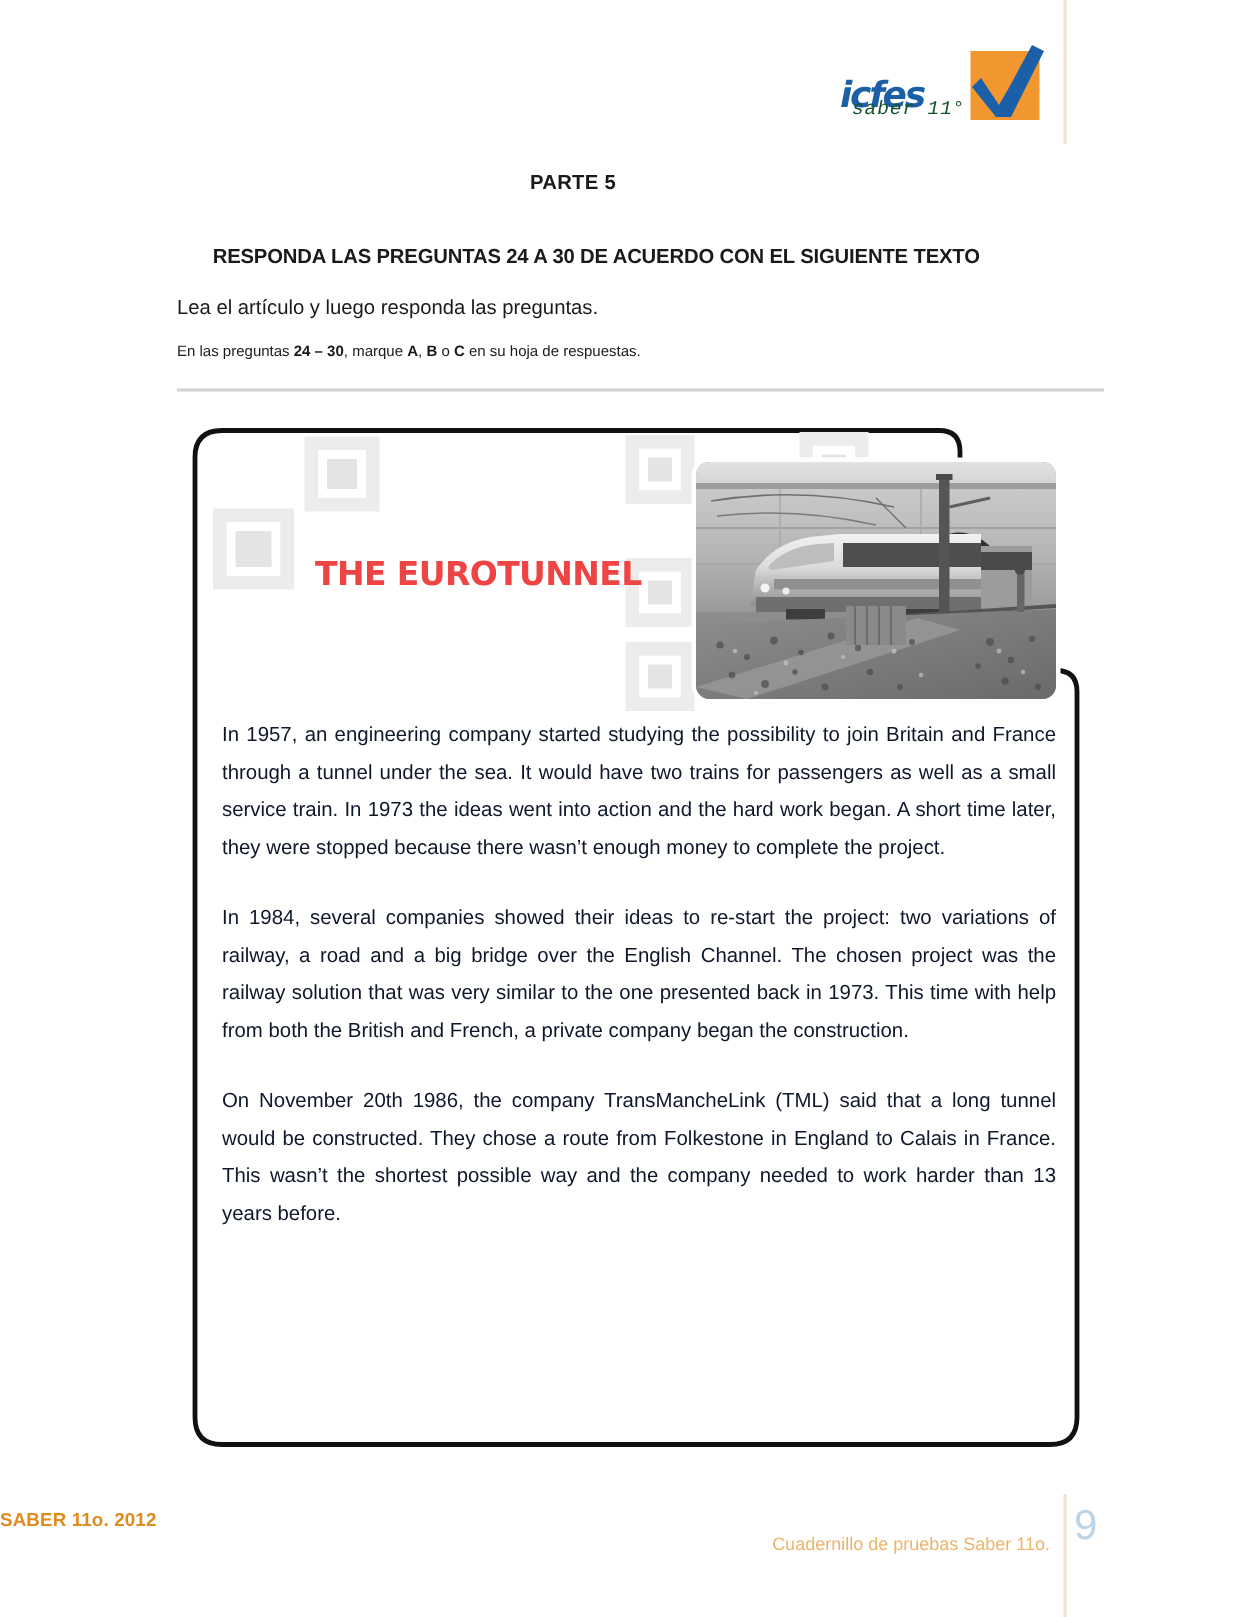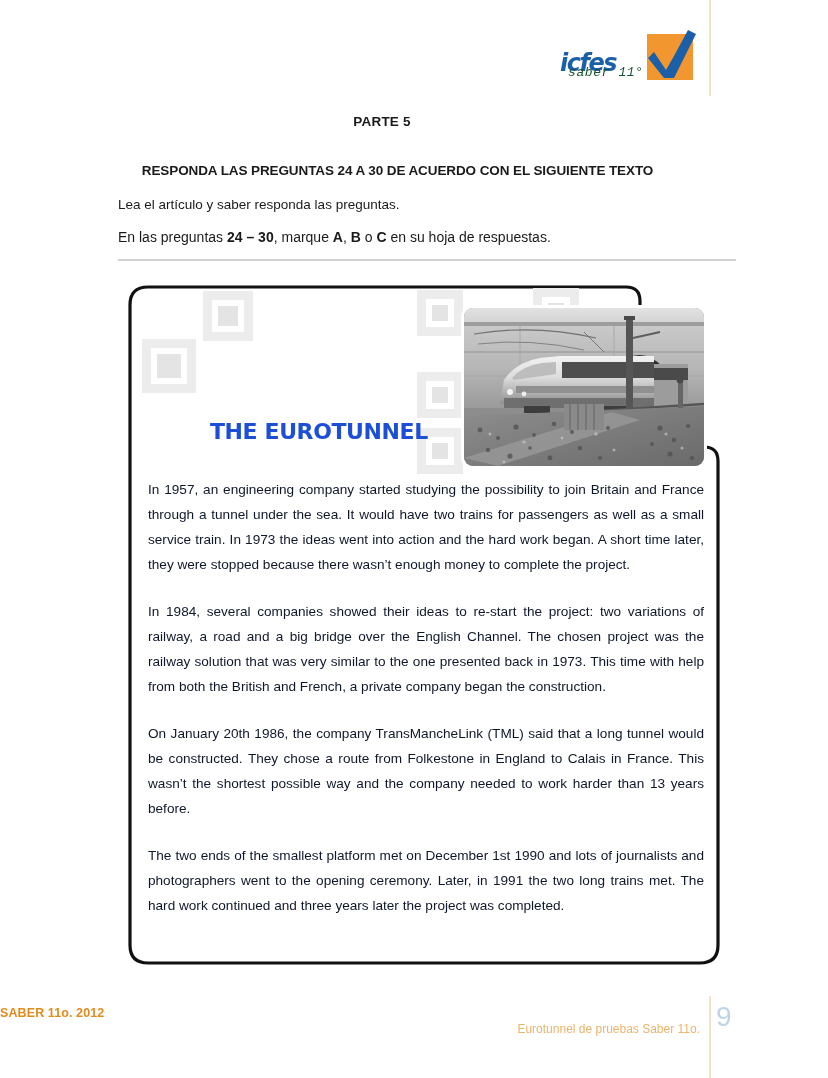--- a/index.html
+++ b/index.html
@@ -97,21 +97,21 @@
   #instruction-line-1 {
     position: absolute;
     left: 118px;
     top: 197px;
     font-size: 13.5px;
   }
   #instruction-line-2 {
     position: absolute;
     left: 118px;
     top: 229px;
-    font-size: 14px;
+    font-size: 10px;
   }
   #instruction-line-2 b { font-weight: bold; }
 
   #divider {
     position: absolute;
     left: 118px;
     top: 259px;
     width: 618px;
     height: 2px;
     background: #d2d2d2;
@@ -142,22 +142,21 @@
 
   
   #article-title {
     position: absolute;
     left: 80px;
     top: 84px;
     font-family: "DejaVu Sans", sans-serif;
     font-size: 22px;
     font-weight: bold;
     letter-spacing: -0.4px;
-    color: #1d4ed8;
-    margin-top: 48px;
+    color: #ef4444;
   }
 
   
   #article-photo {
     position: absolute;
     left: 334px;
     top: 21px;
     width: 240px;
     height: 158px;
     border-radius: 9px;
@@ -229,21 +228,21 @@
   <div class="logo-word">icfes</div>
   <div class="logo-sub">saber 11°</div>
   <div class="logo-box"></div>
   <svg class="logo-check" viewBox="0 0 58 58">
     <path d="M10 26 L22 44 L30 30 L44 4 L52 8 L30 52 L20 52 L4 32 Z" fill="#1b5fa8"></path>
   </svg>
 </div>
 
 <div id="parte-title">PARTE 5</div>
 <div id="instruction-heading">RESPONDA LAS PREGUNTAS 24 A 30 DE ACUERDO CON EL SIGUIENTE TEXTO</div>
-<div id="instruction-line-1">Lea el artículo y saber responda las preguntas.</div>
+<div id="instruction-line-1">Lea el artículo y luego responda las preguntas.</div>
 <div id="instruction-line-2"><span>En las preguntas </span><b>24 – 30</b><span>, marque </span><b>A</b><span>, </span><b>B</b><span> o </span><b>C</b><span> en su hoja de respuestas.</span></div>
 
 <div id="divider"></div>
 
 <div id="article-frame">
 
   <svg class="frame-svg" width="600" height="684" viewBox="0 0 600 684">
     <path d="M22 4
              L500 4
              Q514 4 514 18
@@ -382,21 +381,20 @@
       <rect x="214" y="74" width="5" height="26" fill="#666666"></rect>
       <circle cx="216" cy="72" r="3.4" fill="#4a4a4a"></circle>
     </svg>
   </div>
 
   <div id="article-title">THE EUROTUNNEL</div>
 
   <div id="article-body">
     <p>In 1957, an engineering company started studying the possibility to join Britain and France through a tunnel under the sea. It would have two trains for passengers as well as a small service train. In 1973 the ideas went into action and the hard work began. A short time later, they were stopped because there wasn’t enough money to complete the project.</p>
     <p>In 1984, several companies showed their ideas to re-start the project: two variations of railway, a road and a big bridge over the English Channel. The chosen project was the railway solution that was very similar to the one presented back in 1973. This time with help from both the British and French, a private company began the construction.</p>
-    <p>On January 20th 1986, the company TransMancheLink (TML) said that a long tunnel would be constructed. They chose a route from Folkestone in England to Calais in France. This wasn’t the shortest possible way and the company needed to work harder than 13 years before.</p>
-    <p>The two ends of the smallest platform met on December 1st 1990 and lots of journalists and photographers went to the opening ceremony. Later, in 1991 the two long trains met. The hard work continued and three years later the project was completed.</p>
+    <p>On November 20th 1986, the company TransMancheLink (TML) said that a long tunnel would be constructed. They chose a route from Folkestone in England to Calais in France. This wasn’t the shortest possible way and the company needed to work harder than 13 years before.</p>
   </div>
 </div>
 
 <div id="footer-rule"></div>
 <div id="footer-line-1">SABER 11o. 2012</div>
-<div id="footer-line-2">Eurotunnel de pruebas Saber 11o.</div>
+<div id="footer-line-2">Cuadernillo de pruebas Saber 11o.</div>
 <div id="page-number">9</div>
 
 </body></html>

